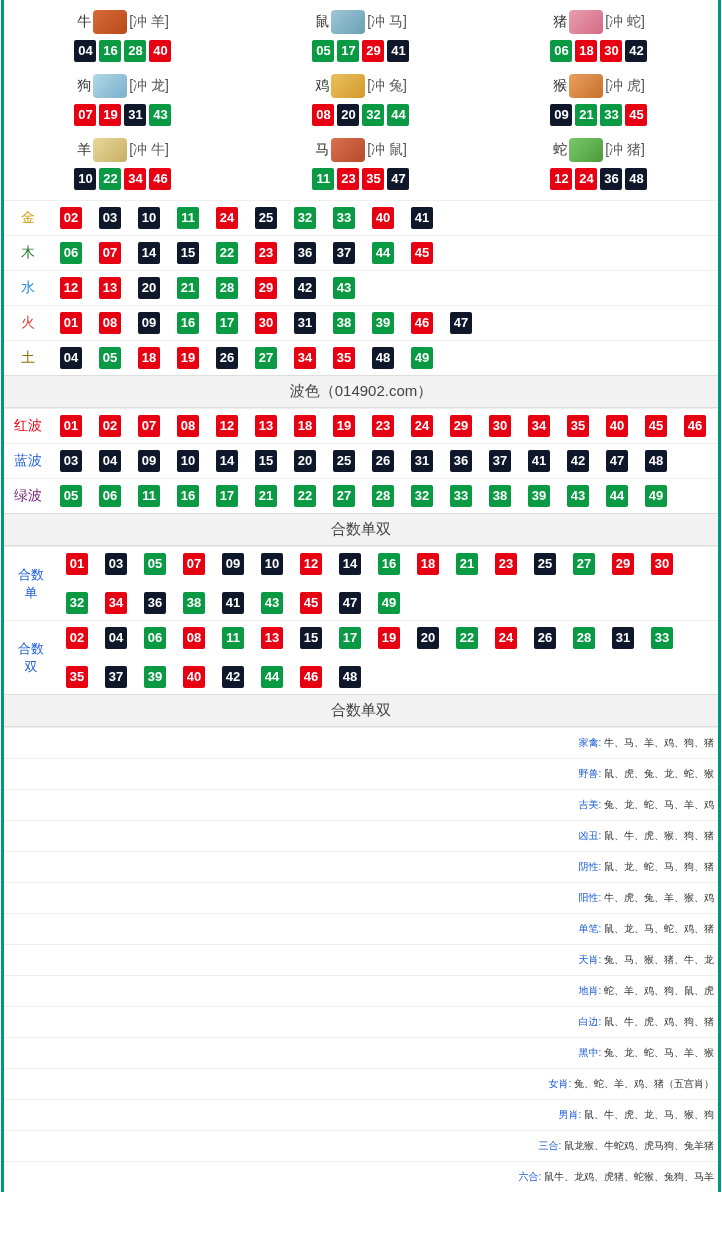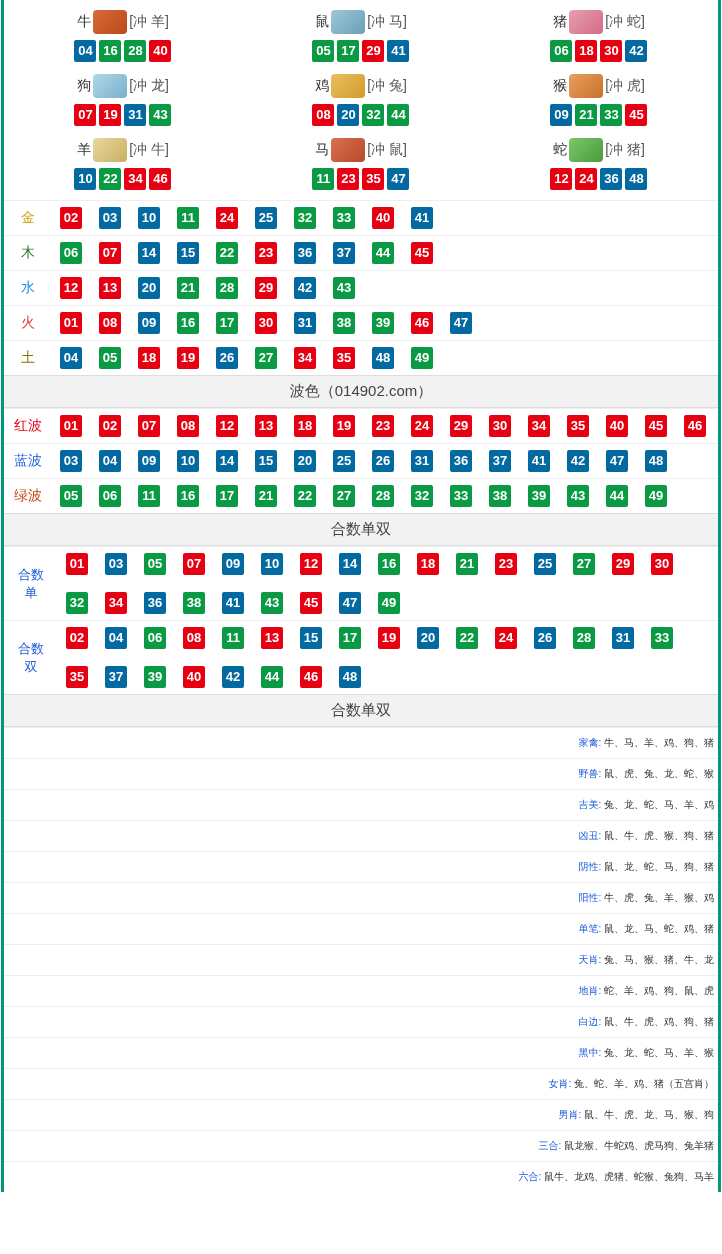--- a/index.html
+++ b/index.html
@@ -7,34 +7,34 @@
 .container { width: 720px; margin: 0 auto; background: #fff; border-left: 3px solid #009878; border-right: 3px solid #009878; }
 .zodiac-grid { display: flex; flex-wrap: wrap; padding: 4px 0; }
 .zodiac-cell { width: 33.333%; text-align: center; padding: 6px 0; }
 .zodiac-top { display: flex; align-items: center; justify-content: center; gap: 2px; font-size: 14px; }
 .zodiac-name { color: #333; }
 .zodiac-icon { width: 34px; height: 24px; display: inline-block; border-radius: 4px; }
 .zodiac-conflict { color: #555; }
 .ball-row { margin-top: 6px; display: flex; justify-content: center; gap: 3px; }
 .ball { display: inline-block; width: 22px; height: 22px; line-height: 22px; text-align: center; color: #fff; font-size: 13px; font-weight: bold; border-radius: 2px; }
 .red { background: #e60012; }
-.blue { background: #0369a1; }
+.blue { background: #0f172a; }
 .green { background: #0a9a44; }
 .section-header { background: #f2f2f2; text-align: center; padding: 6px 0; border-top: 1px solid #ddd; border-bottom: 1px solid #ddd; font-size: 15px; color: #444; }
 table { width: 100%; border-collapse: collapse; }
 table td { border-top: 1px solid #eee; padding: 6px 8px; vertical-align: middle; }
 .label-cell { width: 48px; text-align: center; font-size: 14px; }
 .lbl-gold { color: #d4a017; }
 .lbl-wood { color: #2e7d32; }
 .lbl-water { color: #1e88e5; }
 .lbl-fire { color: #e53935; }
 .lbl-earth { color: #8d6e00; }
 .lbl-red { color: #e60012; }
 .lbl-blue { color: #1e5ed9; }
-.lbl-green { color: #c2410c; }
+.lbl-green { color: #701a75; }
 .lbl-heshu { color: #1e5ed9; font-size: 13px; }
 .balls-cell { display: flex; flex-wrap: wrap; gap: 17px; }
 .attr-row { text-align: right; padding: 8px 4px; border-top: 1px solid #eee; font-size: 10px; }
 .attr-label { color: #1e5ed9; }
 .attr-value { color: #333; }
 .icon-ox{background:linear-gradient(135deg,#d96b3a,#b84a1a);}
 .icon-rat{background:linear-gradient(135deg,#9ec7d8,#6a9fb5);}
 .icon-pig{background:linear-gradient(135deg,#e89fb0,#d46a85);}
 .icon-dog{background:linear-gradient(135deg,#b0d8e8,#7ab0cc);}
 .icon-rooster{background:linear-gradient(135deg,#e8c060,#d49a2a);}

